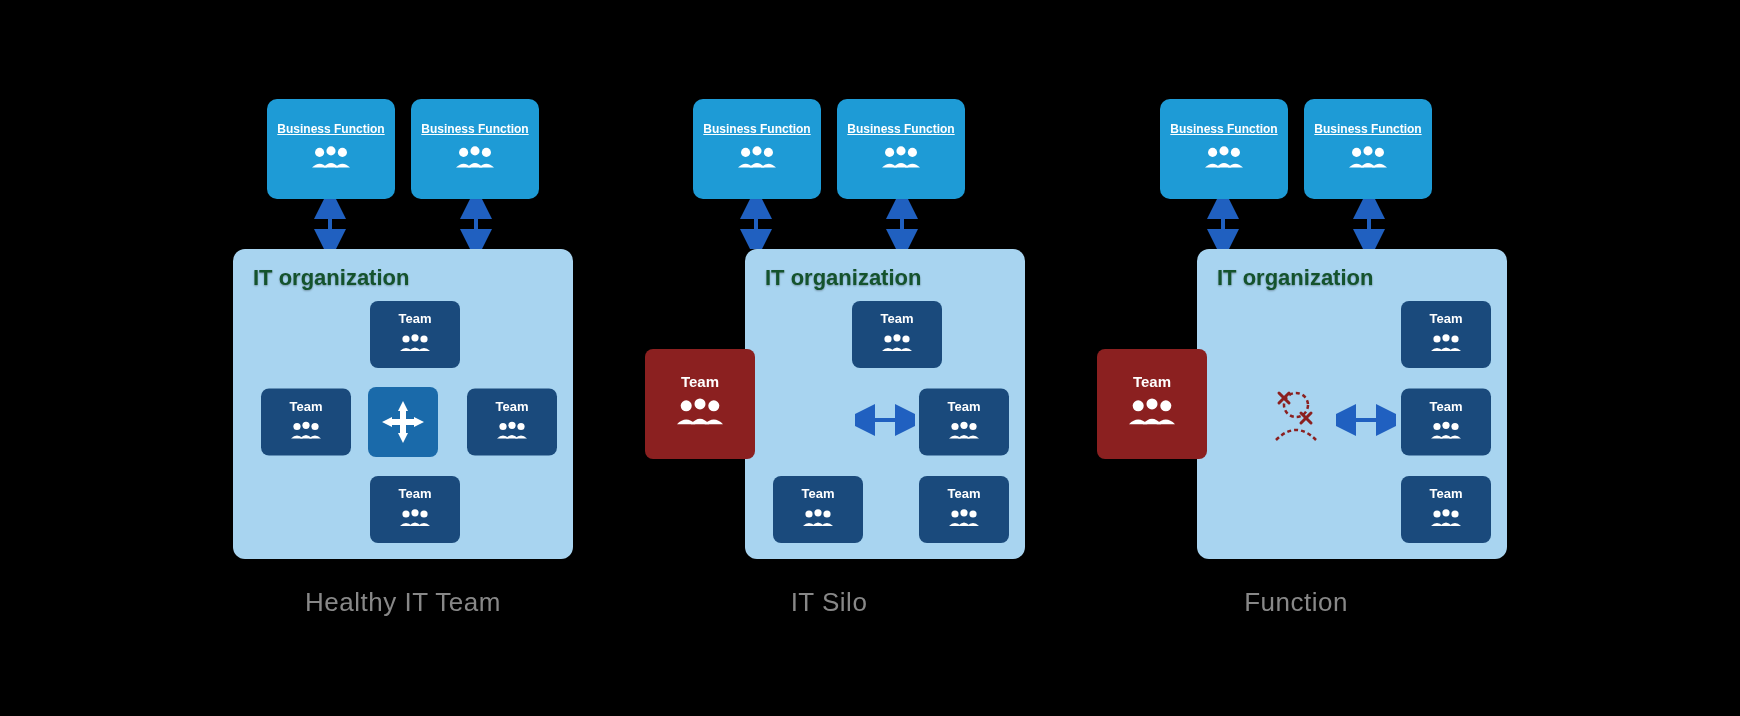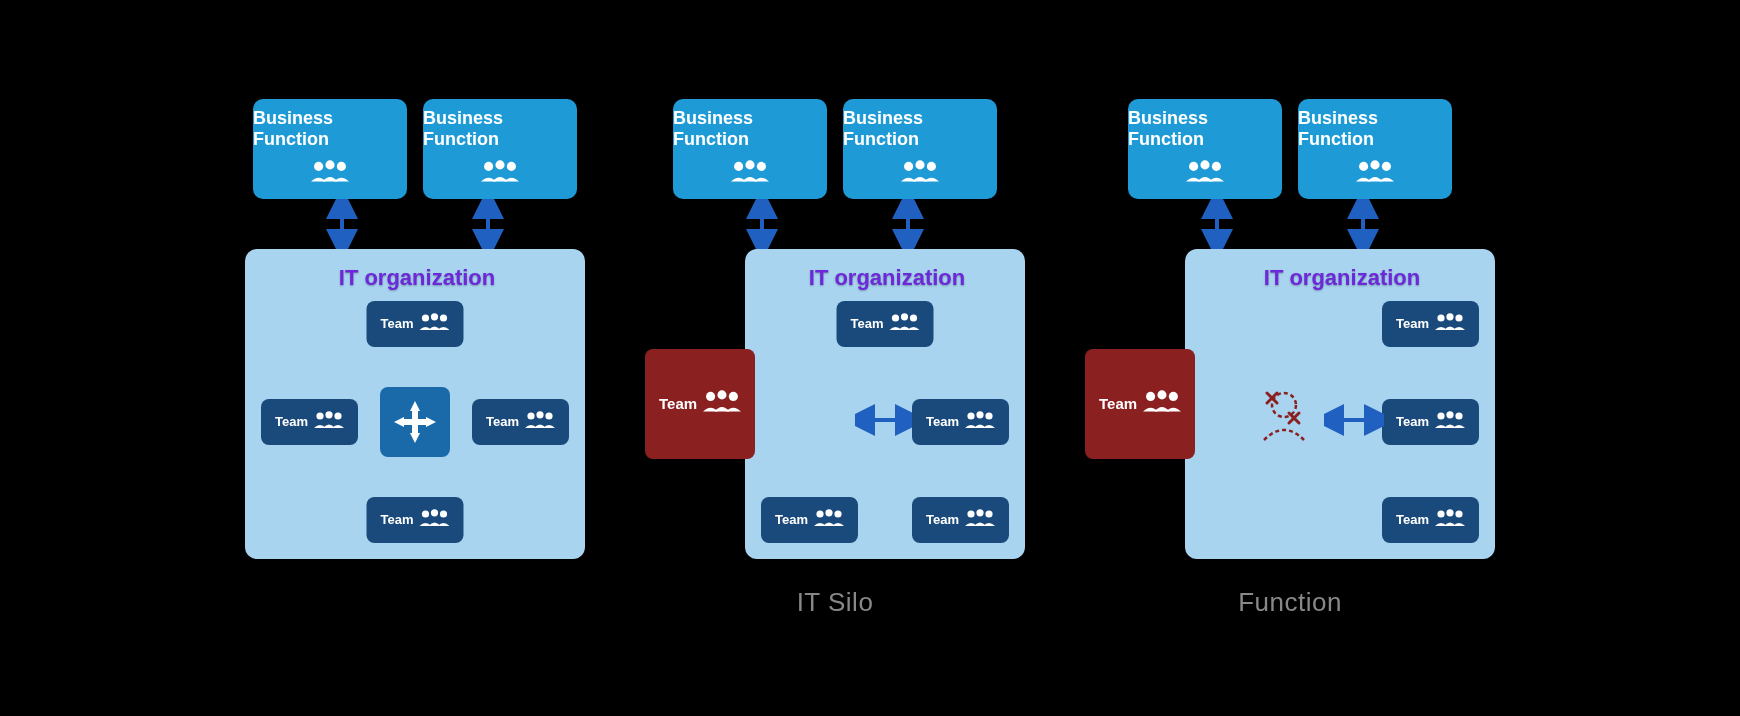--- a/index.html
+++ b/index.html
@@ -35,30 +35,31 @@
     
     .bf-row {
       display: flex;
       gap: 16px;
       justify-content: center;
       margin-bottom: 0;
     }
     .bf-box {
       background: #1e9bd6;
       border-radius: 10px;
-      width: 154px;
+      width: 128px;
       height: 100px;
       display: flex;
       flex-direction: column;
       align-items: center;
       justify-content: center;
       color: white;
-      font-size: 18px;
+      font-size: 12px;
       font-weight: 600;
       gap: 8px;
+      text-decoration: underline;
     }
     
     .arrows-row {
       display: flex;
       gap: 16px;
       justify-content: center;
       height: 50px;
       align-items: center;
     }
     .arrow-down {
@@ -75,43 +76,44 @@
     .it-org-box {
       background: #a8d4f0;
       border-radius: 12px;
       position: relative;
       display: flex;
       flex-direction: column;
       align-items: flex-start;
       padding: 16px;
     }
     .it-org-title {
-      color: #6d28d9;
+      color: #14532d;
       font-size: 22px;
       font-weight: 600;
       margin-bottom: 10px;
       text-shadow: 0 1px 2px rgba(0,0,0,0.3);
       width: 100%;
-      text-align: center;
+      text-align: left;
       padding-left: 4px;
     }
     
     .team-box {
       background: #1a4a7c;
       border-radius: 8px;
       display: flex;
-      flex-direction: row;
+      flex-direction: column;
       align-items: center;
       justify-content: center;
       color: white;
       font-size: 13px;
       font-weight: 600;
       gap: 6px;
       padding: 10px 14px;
       min-width: 90px;
+      margin-left: 12px;
     }
     .team-box.red-team {
       background: #8b2020;
     }
 
     
     .healthy-org {
       width: 340px;
       height: 310px;
     }
@@ -322,20 +324,21 @@
             <polygon points="25,4 30,14 20,14" fill="white"></polygon>
             <polygon points="25,46 30,36 20,36" fill="white"></polygon>
             <polygon points="4,25 14,20 14,30" fill="white"></polygon>
             <polygon points="46,25 36,20 36,30" fill="white"></polygon>
             <rect x="22" y="14" width="6" height="22" fill="white"></rect>
             <rect x="14" y="22" width="22" height="6" fill="white"></rect>
           </svg>
         </div>
       </div>
     </div>
+    <div class="section-label">Healthy IT Team</div>
   </div>
 
   <div class="section">
     <div class="bf-row">
       <div class="bf-box">
         <span>Business Function</span>
         <svg class="people-svg" viewBox="0 0 50 40" fill="white">
           <circle cx="10" cy="10" r="6"></circle>
             <path d="M0 30 Q10 20 20 30"></path>
             <circle cx="25" cy="8" r="6"></circle>

